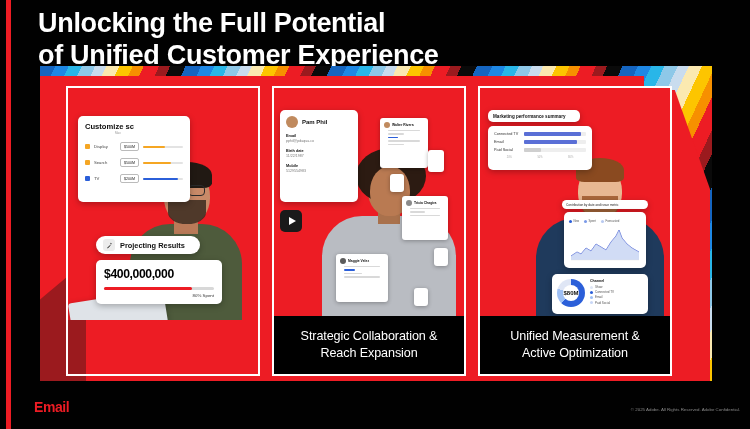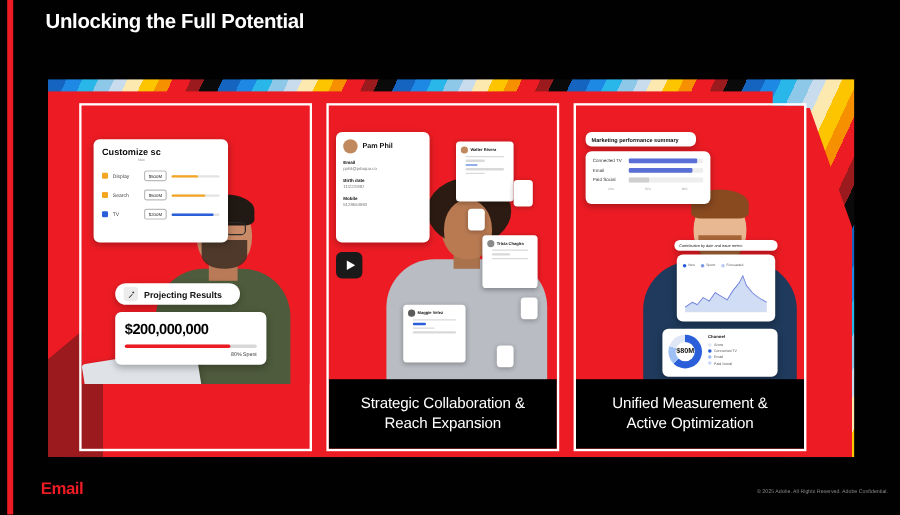--- a/index.html
+++ b/index.html
@@ -11,21 +11,21 @@
   }
 
   
   .left-bar {
     position:absolute; left:6px; top:0; width:5px; height:429px; background:#ED1C24;
   }
 
   
   .title {
     position:absolute; left:38px; top:8px; width:540px;
-    color:#ffffff; font-size:17px; font-weight:bold; line-height:1.17;
+    color:#ffffff; font-size:27px; font-weight:bold; line-height:1.17;
     letter-spacing:-0.3px;
   }
   .title .l2 { display:block; }
 
   
   .content {
     position:absolute; left:40px; top:66px; width:672px; height:315px;
     overflow:hidden; background:#000;
   }
 
@@ -213,20 +213,21 @@
 </style>
 </head>
 <body>
 
 <div id="slide">
 
   <div class="left-bar"></div>
 
   <div class="title">
     <span>Unlocking the Full Potential</span>
+    <span class="l2">of Unified Customer Experience</span>
   </div>
 
   <div class="content">
     <div class="stripes"></div>
     <div class="redfield"></div>
     <div class="redfield r2"></div>
     <div class="wedge"></div>
 
     <div class="panel" id="panel1">
       <div class="art">
@@ -278,21 +279,21 @@
             <div class="sw" style="background:#2B5FD9"></div>
             <div class="rowlabel">TV</div>
             <div class="pill">$200M</div>
             <div class="bartrack">
               <div class="barfill" style="width:88%;background:#2B5FD9"></div>
             </div>
           </div>
         </div>
 
         <div class="uicard" id="c-spend">
-          <div class="amt">$200,000,000</div>
+          <div class="amt">$400,000,000</div>
           <div class="track">
             <div class="fill"></div>
           </div>
           <div class="pct">80% Spent</div>
         </div>
       </div>
 
     </div>
 
     <div class="panel" id="panel2">

